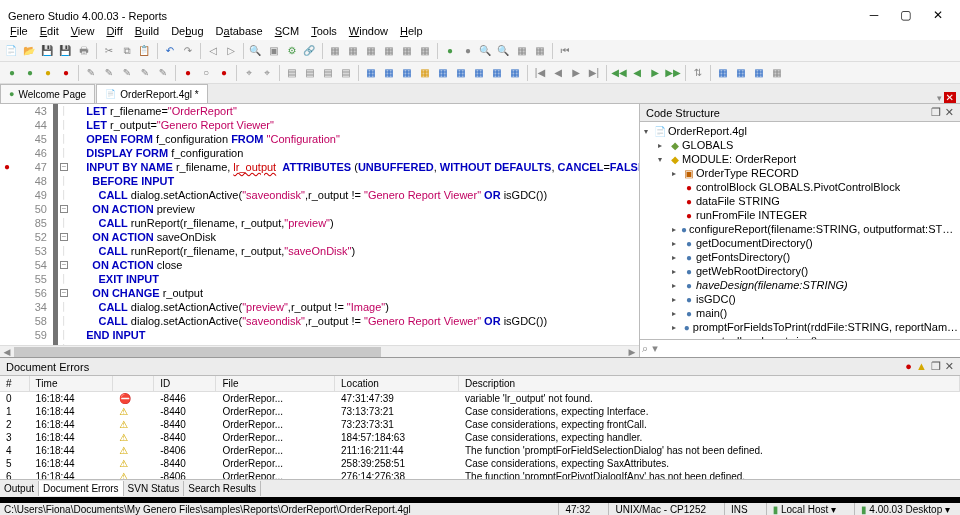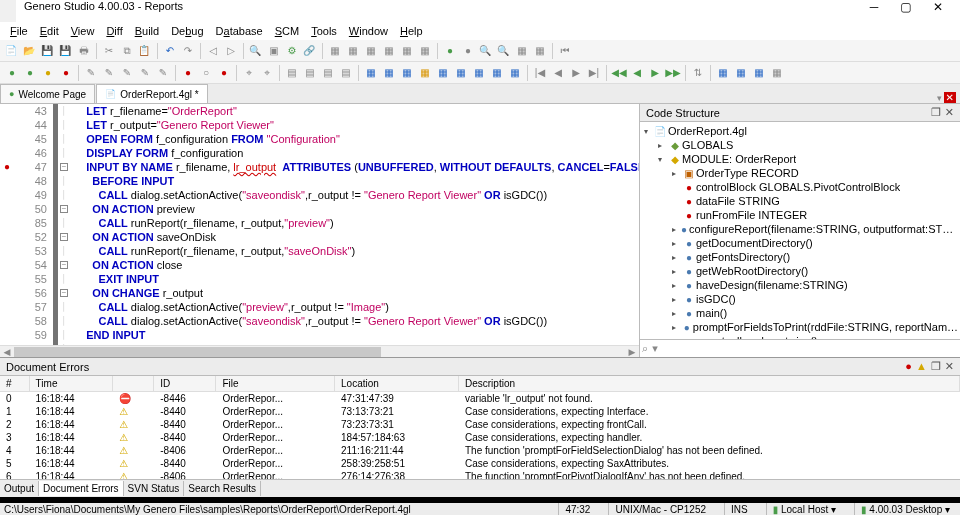--- a/index.html
+++ b/index.html
@@ -1,17 +1,17 @@
 <!DOCTYPE html>
 <html><head>
 <meta charset="utf-8">
 <style>
   * { box-sizing: border-box; margin: 0; padding: 0; font-family: "Segoe UI", Tahoma, sans-serif; }
   body { width: 960px; height: 515px; background: #f0f0f0; font-size: 11px; overflow: hidden; display: flex; flex-direction: column; }
-  .titlebar { height: 22px; background: #fff; display: flex; align-items: flex-start; padding: 0 4px; margin-left: 16px; }
+  .titlebar { height: 22px; background: #fff; display: flex; align-items: flex-end; padding: 0 4px; }
   .titlebar .title { flex: 1; padding-left: 4px; font-size: 11px; }
   .winbtns { display: flex; gap: 12px; padding-right: 8px; }
   .winbtns span { width: 20px; text-align: center; font-size: 12px; }
   .menubar { height: 18px; background: #fff; display: flex; align-items: center; padding: 0 4px; border: none; font-size: 11px; }
   .menubar span { padding: 0 6px; cursor: default; }
   .menubar span u { text-decoration: underline; }
   .toolbar { height: 22px; background: #f5f5f5; border-bottom: 1px solid #ddd; display: flex; align-items: center; padding: 0 4px; gap: 2px; }
   .tb-icon { width: 16px; height: 16px; display: inline-block; font-size: 10px; text-align: center; line-height: 16px; }
   .tb-sep { width: 1px; height: 16px; background: #ccc; margin: 0 2px; }
   .open-save { color: #d89400; }
@@ -231,21 +231,21 @@
           <div>47</div>
           <div>48</div>
           <div>49</div>
           <div>50</div>
           <div>85</div>
           <div>52</div>
           <div>53</div>
           <div>54</div>
           <div>55</div>
           <div>56</div>
-          <div>57</div>
+          <div>34</div>
           <div>58</div>
           <div>59</div>
           <div>60</div>
         </div>
       <div class="fold-col" id="fold-col">
           <div><span style="color:#ccc;">│</span></div>
           <div><span style="color:#ccc;">│</span></div>
           <div><span style="color:#ccc;">│</span></div>
           <div><span style="color:#ccc;">│</span></div>
           <div><span class="fold-box">−</span></div>
@@ -334,21 +334,21 @@
           <span style="white-space:nowrap;overflow:hidden;text-overflow:ellipsis;text-align:center;">getFontsDirectory()</span>
         </div>
         <div class="tree-row" style="padding-left: 32px;">
           <span class="twist">▸</span>
           <span class="ticon" style="color:#4a7ab0">●</span>
           <span style="white-space:nowrap;overflow:hidden;text-overflow:ellipsis;">getWebRootDirectory()</span>
         </div>
         <div class="tree-row" style="padding-left: 32px;">
           <span class="twist">▸</span>
           <span class="ticon" style="color:#4a7ab0">●</span>
-          <span style="white-space:nowrap;overflow:hidden;text-overflow:ellipsis;">haveDesign(filename:STRING)</span>
+          <span style="white-space:nowrap;overflow:hidden;text-overflow:ellipsis;font-style:italic;">haveDesign(filename:STRING)</span>
         </div>
         <div class="tree-row" style="padding-left: 32px;">
           <span class="twist">▸</span>
           <span class="ticon" style="color:#4a7ab0">●</span>
           <span style="white-space:nowrap;overflow:hidden;text-overflow:ellipsis;">isGDC()</span>
         </div>
         <div class="tree-row" style="padding-left: 32px;">
           <span class="twist">▸</span>
           <span class="ticon" style="color:#4a7ab0">●</span>
           <span style="white-space:nowrap;overflow:hidden;text-overflow:ellipsis;text-align:right;">main()</span>

